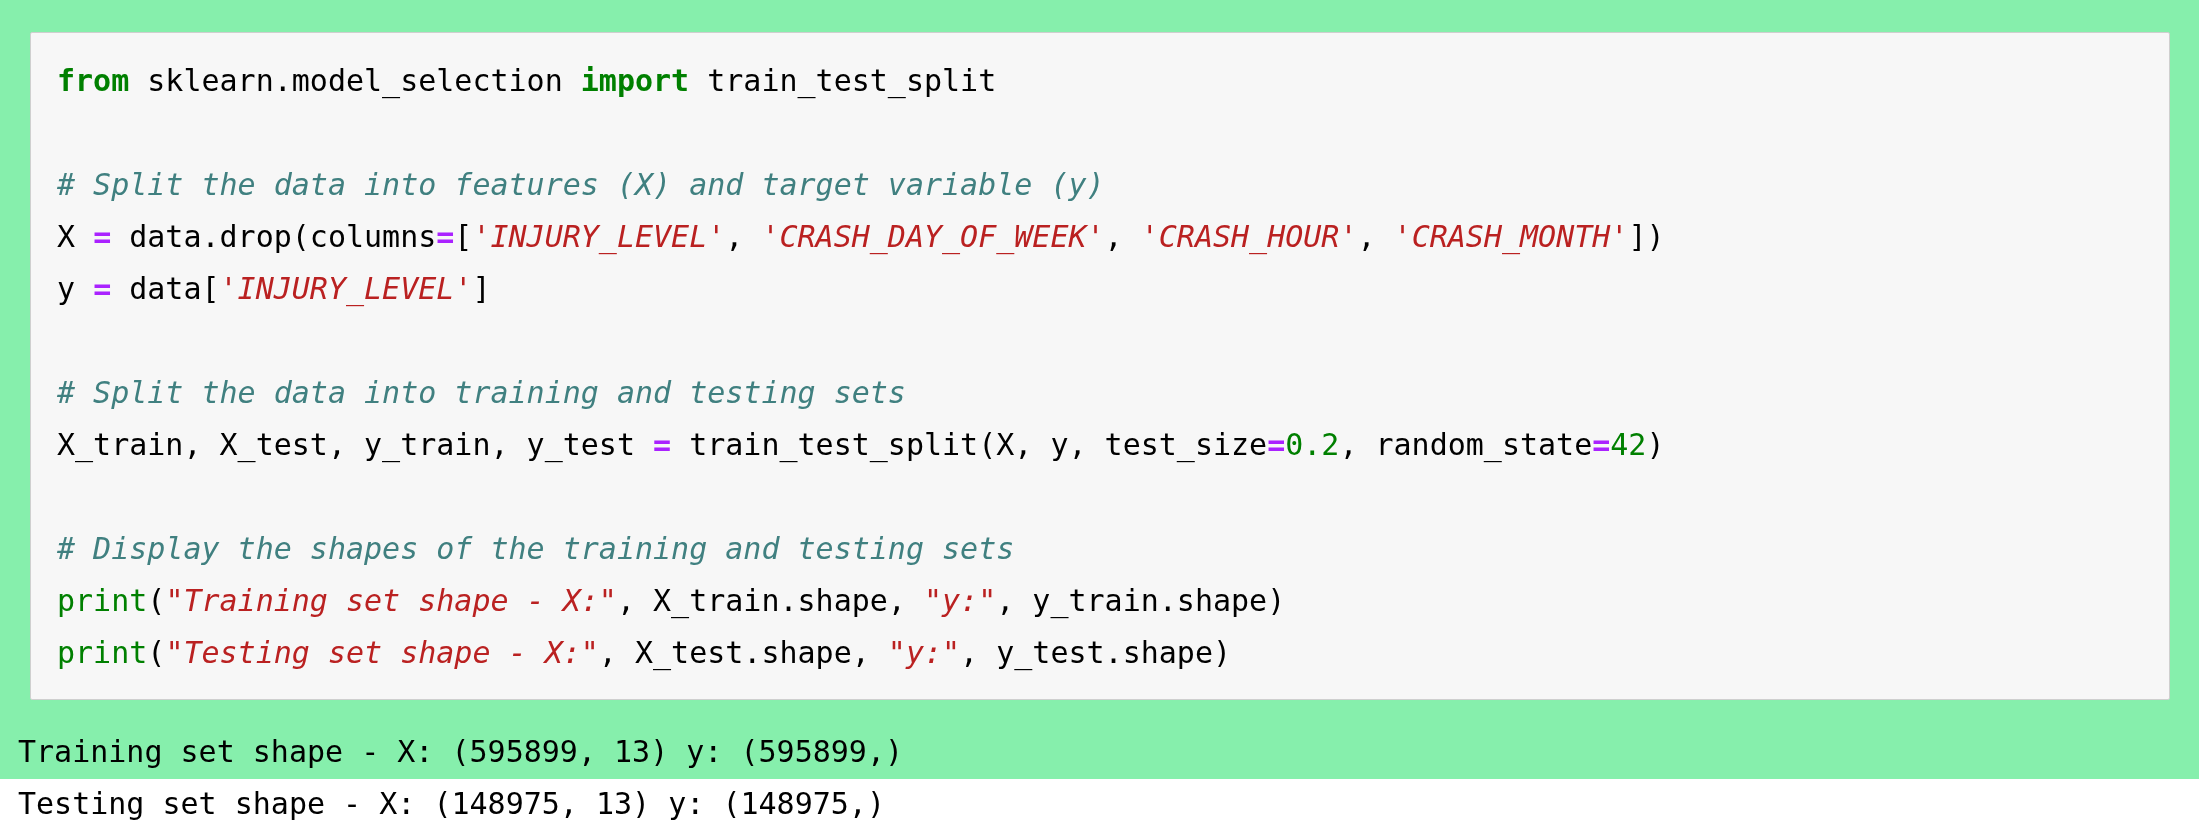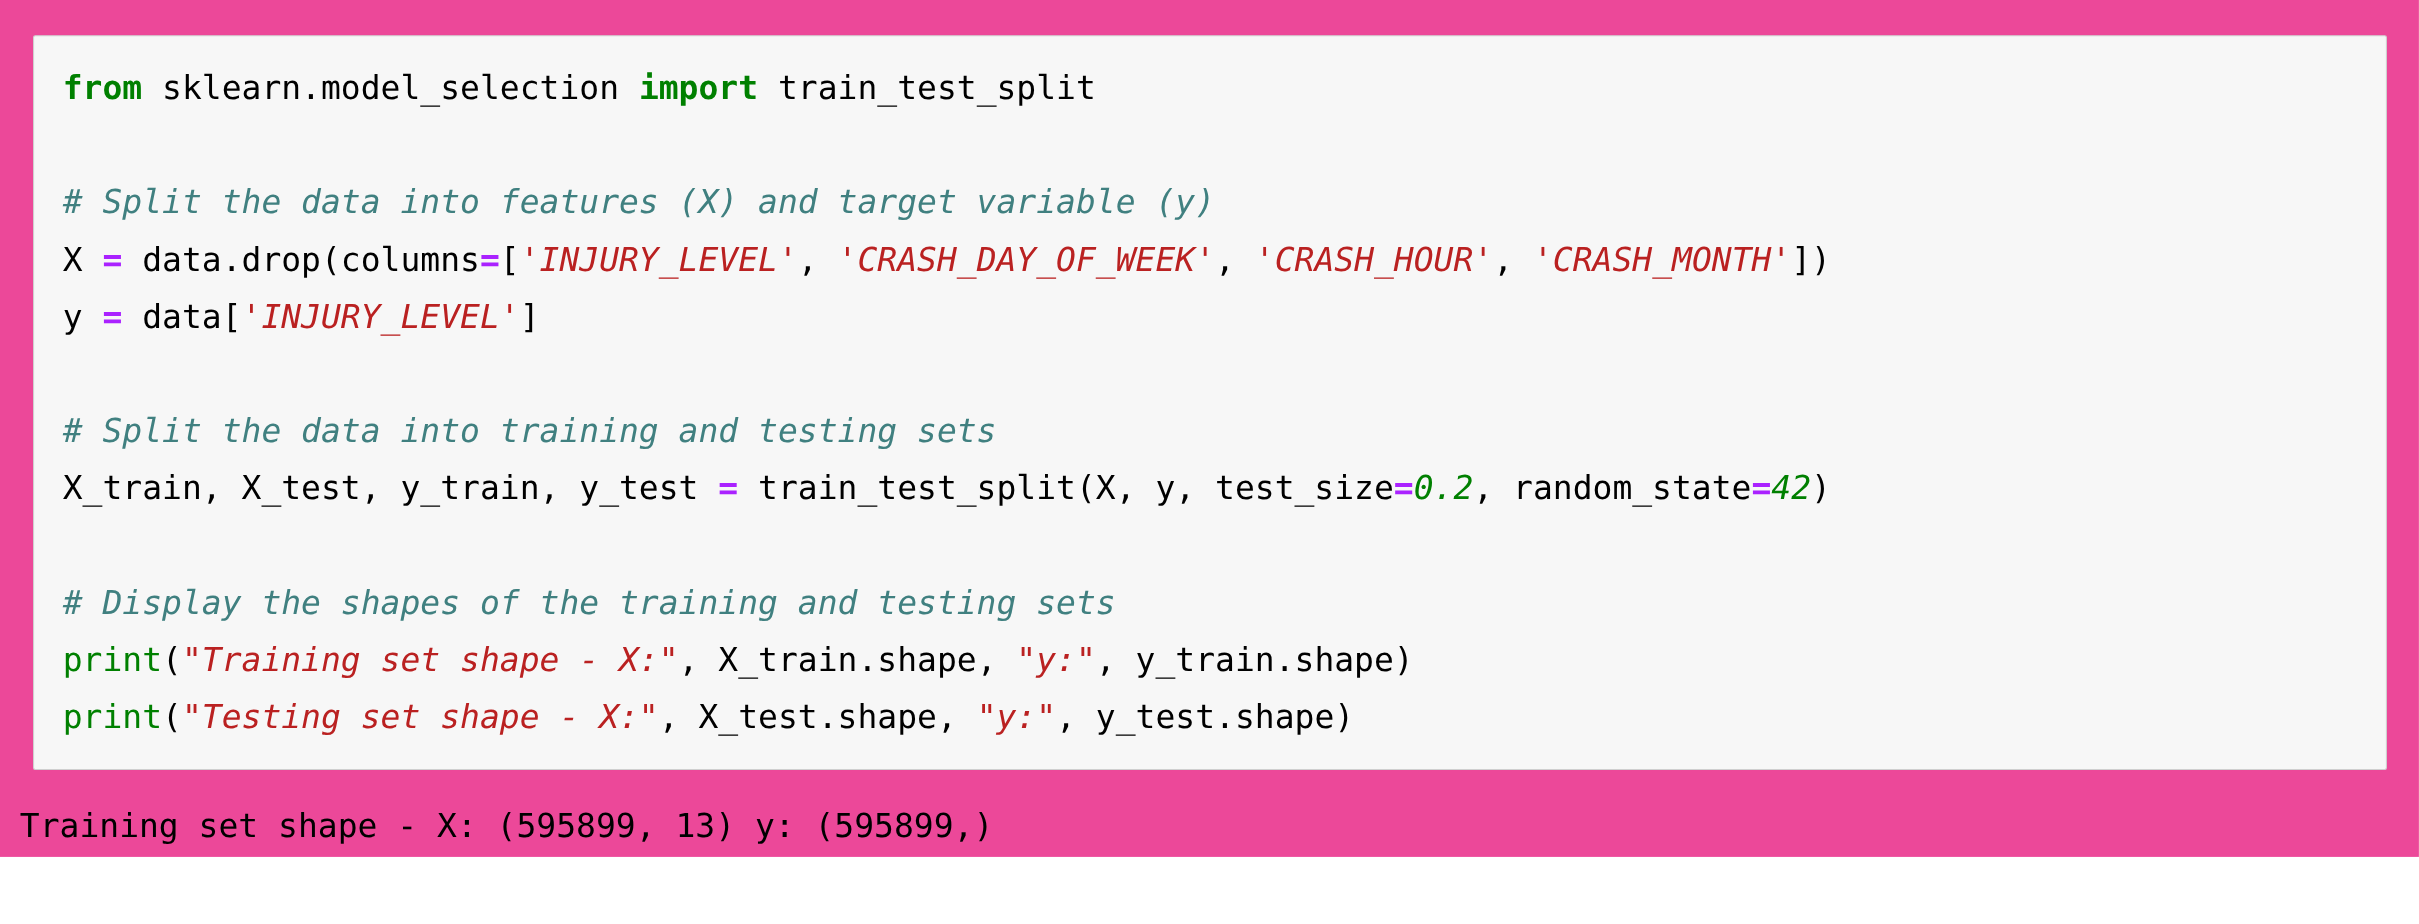--- a/index.html
+++ b/index.html
@@ -11,21 +11,21 @@
     width: 2199px;
     height: 840px;
     font-family: "DejaVu Sans Mono", "Liberation Mono", monospace;
     overflow: hidden;
   }
 
   .notebook {
     position: relative;
     width: 2199px;
     height: 779px;
-    background: #ec4899;
+    background: #86efac;
   }
 
   
   .code-cell {
     position: absolute;
     left: 30px;
     top: 32px;
     width: 2140px;
     height: 668px;
     box-sizing: border-box;
@@ -48,21 +48,21 @@
     min-height: 52px;
   }
   .code-line.blank {
     height: 52px;
   }
 
   
   .tok-kw      { color: #008000; font-weight: bold; }
   .tok-comment { color: #408080; font-style: italic; margin-top: 16px; }
   .tok-str     { color: #BA2121; font-style: italic; }
-  .tok-num     { color: #008000; font-style: italic; }
+  .tok-num     { color: #008000; }
   .tok-op      { color: #AA22FF; font-weight: bold; }
   .tok-builtin { color: #008000; }
   .tok-plain   { color: #000000; }
 
   
   .output-area {
     position: absolute;
     left: 18px;
     top: 726px;
     width: 2140px;
@@ -79,15 +79,15 @@
 </style>
 </head>
 <body>
 
 <div class="notebook">
 
   <div class="code-cell">
     <div class="code-body" id="code-body"><div class="code-line"><span class="tok-kw">from</span><span class="tok-plain"> sklearn.model_selection </span><span class="tok-kw">import</span><span class="tok-plain"> train_test_split</span></div><div class="code-line blank">&nbsp;</div><div class="code-line"><span class="tok-comment"># Split the data into features (X) and target variable (y)</span></div><div class="code-line"><span class="tok-plain">X </span><span class="tok-op">=</span><span class="tok-plain"> data.drop(columns</span><span class="tok-op">=</span><span class="tok-plain">[</span><span class="tok-str">'INJURY_LEVEL'</span><span class="tok-plain">, </span><span class="tok-str">'CRASH_DAY_OF_WEEK'</span><span class="tok-plain">, </span><span class="tok-str">'CRASH_HOUR'</span><span class="tok-plain">, </span><span class="tok-str">'CRASH_MONTH'</span><span class="tok-plain">])</span></div><div class="code-line"><span class="tok-plain">y </span><span class="tok-op">=</span><span class="tok-plain"> data[</span><span class="tok-str">'INJURY_LEVEL'</span><span class="tok-plain">]</span></div><div class="code-line blank">&nbsp;</div><div class="code-line"><span class="tok-comment"># Split the data into training and testing sets</span></div><div class="code-line"><span class="tok-plain">X_train, X_test, y_train, y_test </span><span class="tok-op">=</span><span class="tok-plain"> train_test_split(X, y, test_size</span><span class="tok-op">=</span><span class="tok-num">0.2</span><span class="tok-plain">, random_state</span><span class="tok-op">=</span><span class="tok-num">42</span><span class="tok-plain">)</span></div><div class="code-line blank">&nbsp;</div><div class="code-line"><span class="tok-comment"># Display the shapes of the training and testing sets</span></div><div class="code-line"><span class="tok-builtin">print</span><span class="tok-plain">(</span><span class="tok-str">"Training set shape - X:"</span><span class="tok-plain">, X_train.shape, </span><span class="tok-str">"y:"</span><span class="tok-plain">, y_train.shape)</span></div><div class="code-line"><span class="tok-builtin">print</span><span class="tok-plain">(</span><span class="tok-str">"Testing set shape - X:"</span><span class="tok-plain">, X_test.shape, </span><span class="tok-str">"y:"</span><span class="tok-plain">, y_test.shape)</span></div></div>
   </div>
 
-  <div class="output-area" id="output-area"><div class="output-line">Training set shape - X: (595899, 13) y: (595899,)</div></div>
+  <div class="output-area" id="output-area"><div class="output-line">Training set shape - X: (595899, 13) y: (595899,)</div><div class="output-line">Testing set shape - X: (148975, 13) y: (148975,)</div></div>
 
 </div>
 
 </body></html>

